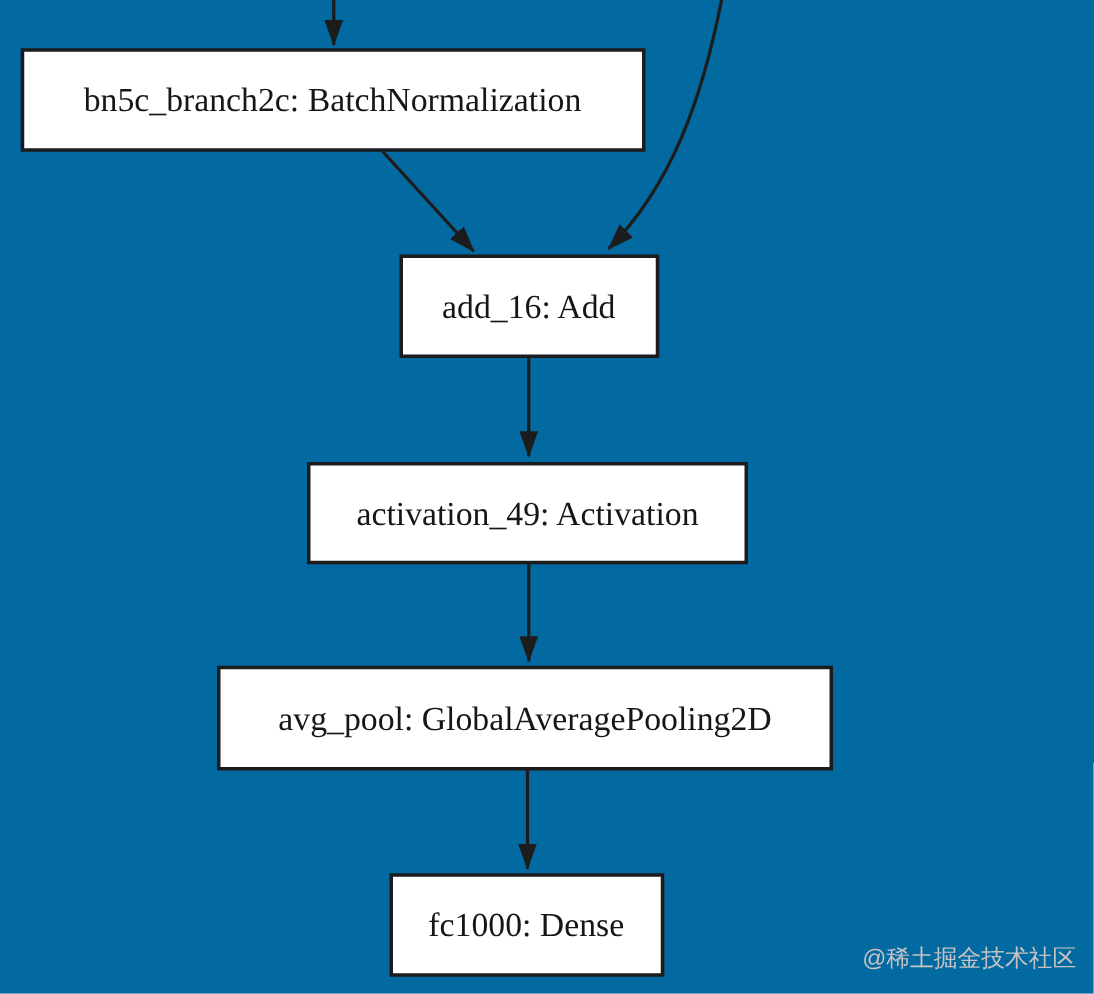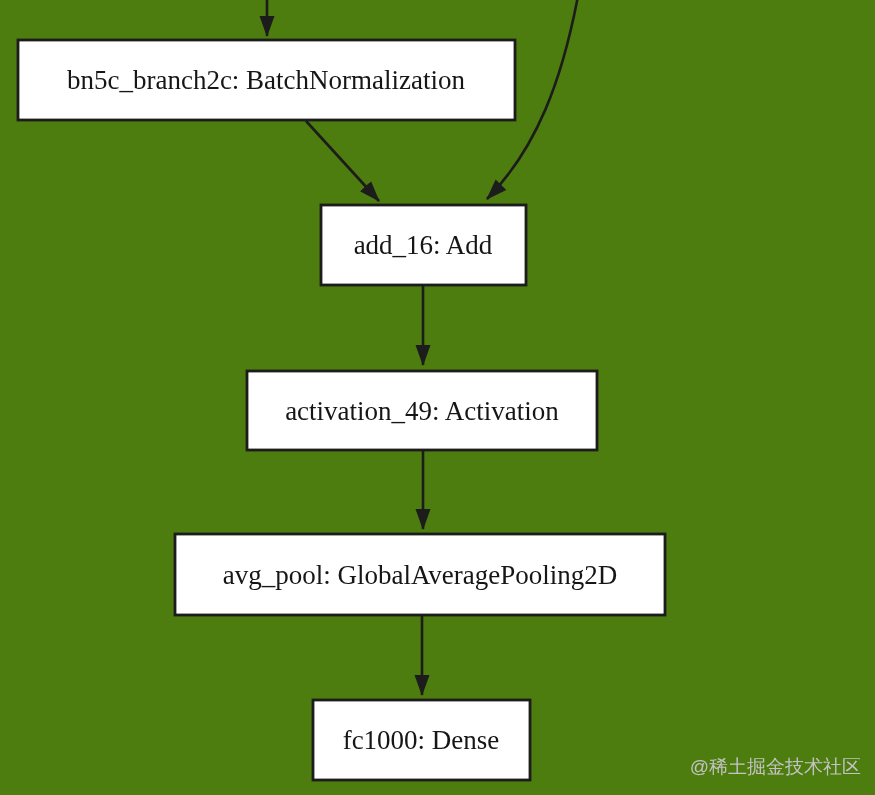--- a/index.html
+++ b/index.html
@@ -4,21 +4,21 @@
 <style>
   html, body {
     margin: 0;
     padding: 0;
     background: #ffffff;
   }
   .canvas {
     position: relative;
     width: 875px;
     height: 795px;
-    background: #4d7c0f;
+    background: #0369a1;
     overflow: hidden;
   }
   svg {
     display: block;
   }
   .node-box {
     fill: #ffffff;
     stroke: #1c1c1c;
     stroke-width: 2.8;
   }

